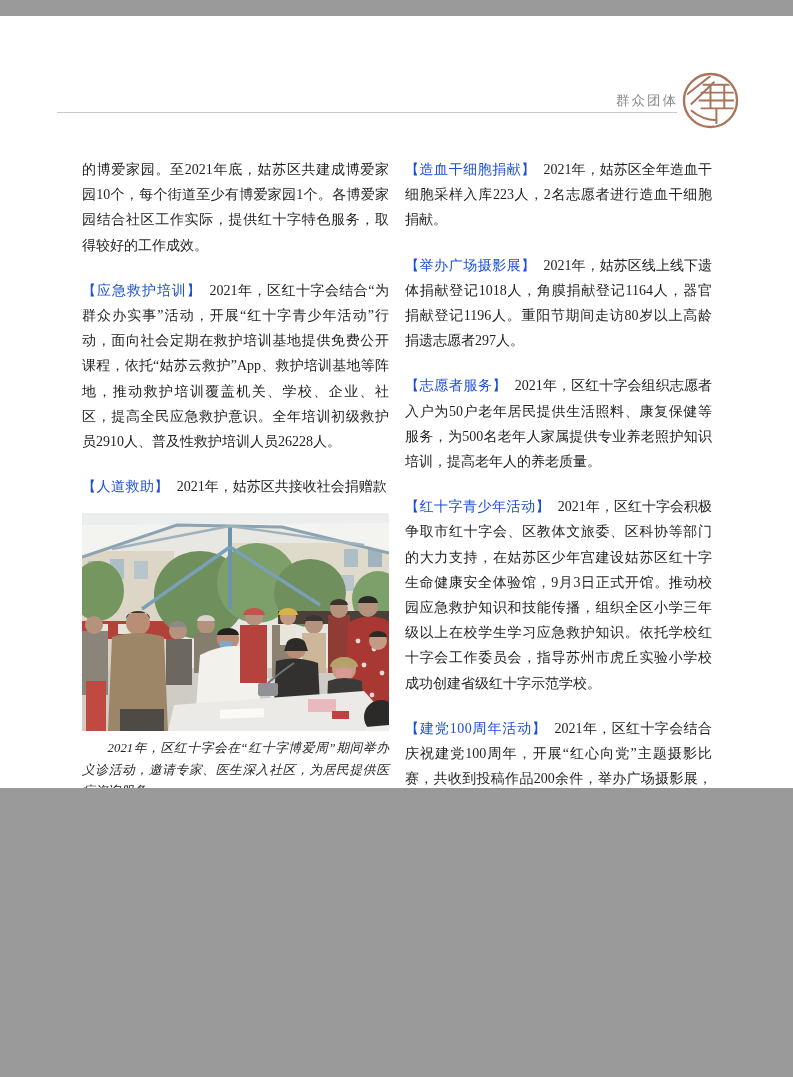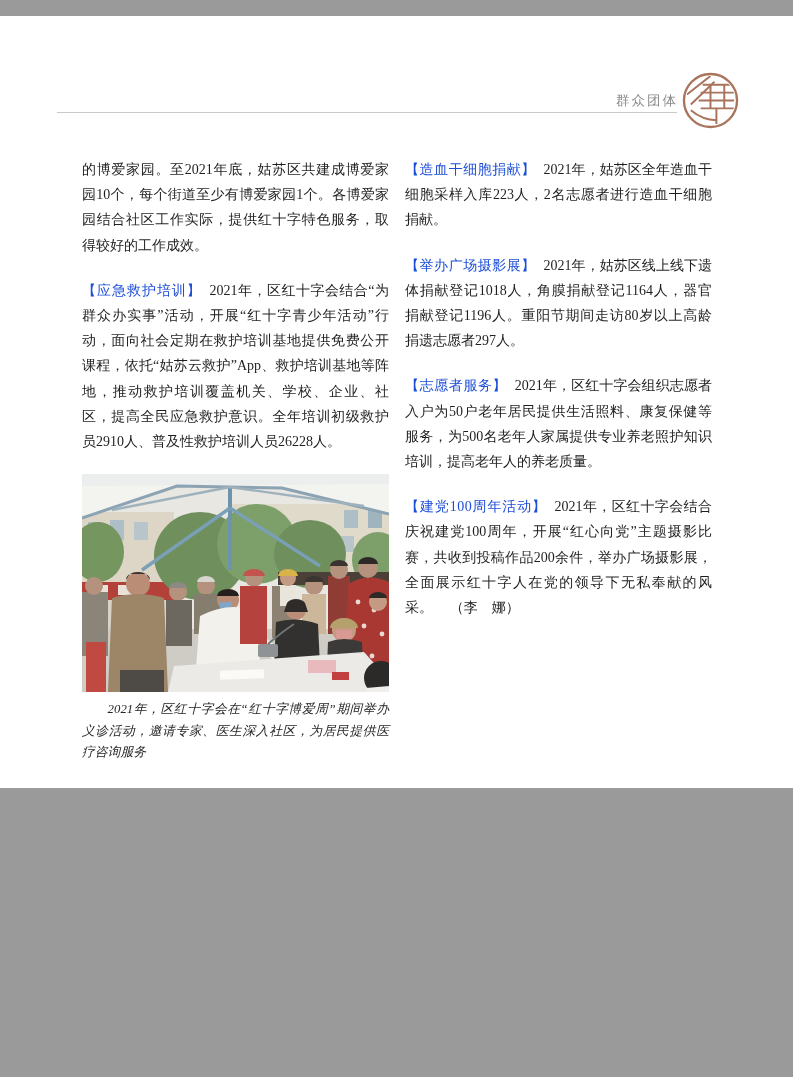--- a/index.html
+++ b/index.html
@@ -89,20 +89,23 @@
   <div class="content">
 
     <div class="col">
       <p>的博爱家园。至2021年底，姑苏区共建成博爱家园10个，每个街道至少有博爱家园1个。各博爱家园结合社区工作实际，提供红十字特色服务，取得较好的工作成效。</p>
 
       <p>
         <span class="heading">【应急救护培训】</span><span>2021年，区红十字会结合“为群众办实事”活动，开展“红十字青少年活动”行动，面向社会定期在救护培训基地提供免费公开课程，依托“姑苏云救护”App、救护培训基地等阵地，推动救护培训覆盖机关、学校、企业、社区，提高全民应急救护意识。全年培训初级救护员2910人、普及性救护培训人员26228人。</span>
       </p>
 
 
+      <p style="margin-bottom:14px">
+        <span class="heading">【人道救助】</span><span>2021年，姑苏区共接收社会捐赠款</span>
+      </p>
 
       <figure>
         <svg class="photo-wrap" viewBox="0 0 307 218" preserveAspectRatio="none">
 
           <rect x="0" y="0" width="307" height="218" fill="#e9e7e2"></rect>
 
           <g>
             <rect x="0" y="38" width="92" height="100" fill="#ddd6c7"></rect>
             <rect x="6" y="48" width="14" height="18" fill="#aebec6"></rect>
             <rect x="28" y="46" width="14" height="20" fill="#aebec6"></rect>
@@ -250,20 +253,23 @@
       </p>
 
       <p>
         <span class="heading">【举办广场摄影展】</span><span>2021年，姑苏区线上线下遗体捐献登记1018人，角膜捐献登记1164人，器官捐献登记1196人。重阳节期间走访80岁以上高龄捐遗志愿者297人。</span>
       </p>
 
       <p>
         <span class="heading">【志愿者服务】</span><span>2021年，区红十字会组织志愿者入户为50户老年居民提供生活照料、康复保健等服务，为500名老年人家属提供专业养老照护知识培训，提高老年人的养老质量。</span>
       </p>
 
+      <p>
+        <span class="heading">【红十字青少年活动】</span><span>2021年，区红十字会积极争取市红十字会、区教体文旅委、区科协等部门的大力支持，在姑苏区少年宫建设姑苏区红十字生命健康安全体验馆，9月3日正式开馆。推动校园应急救护知识和技能传播，组织全区小学三年级以上在校学生学习应急救护知识。依托学校红十字会工作委员会，指导苏州市虎丘实验小学校成功创建省级红十字示范学校。</span>
+      </p>
 
       <p>
         <span class="heading">【建党100周年活动】</span><span>2021年，区红十字会结合庆祝建党100周年，开展“红心向党”主题摄影比赛，共收到投稿作品200余件，举办广场摄影展，全面展示红十字人在党的领导下无私奉献的风采。</span><span class="byline">（李　娜）</span>
       </p>
     </div>
   </div>
 
   <div class="page-number">· 117 ·</div>
 </div>
 

